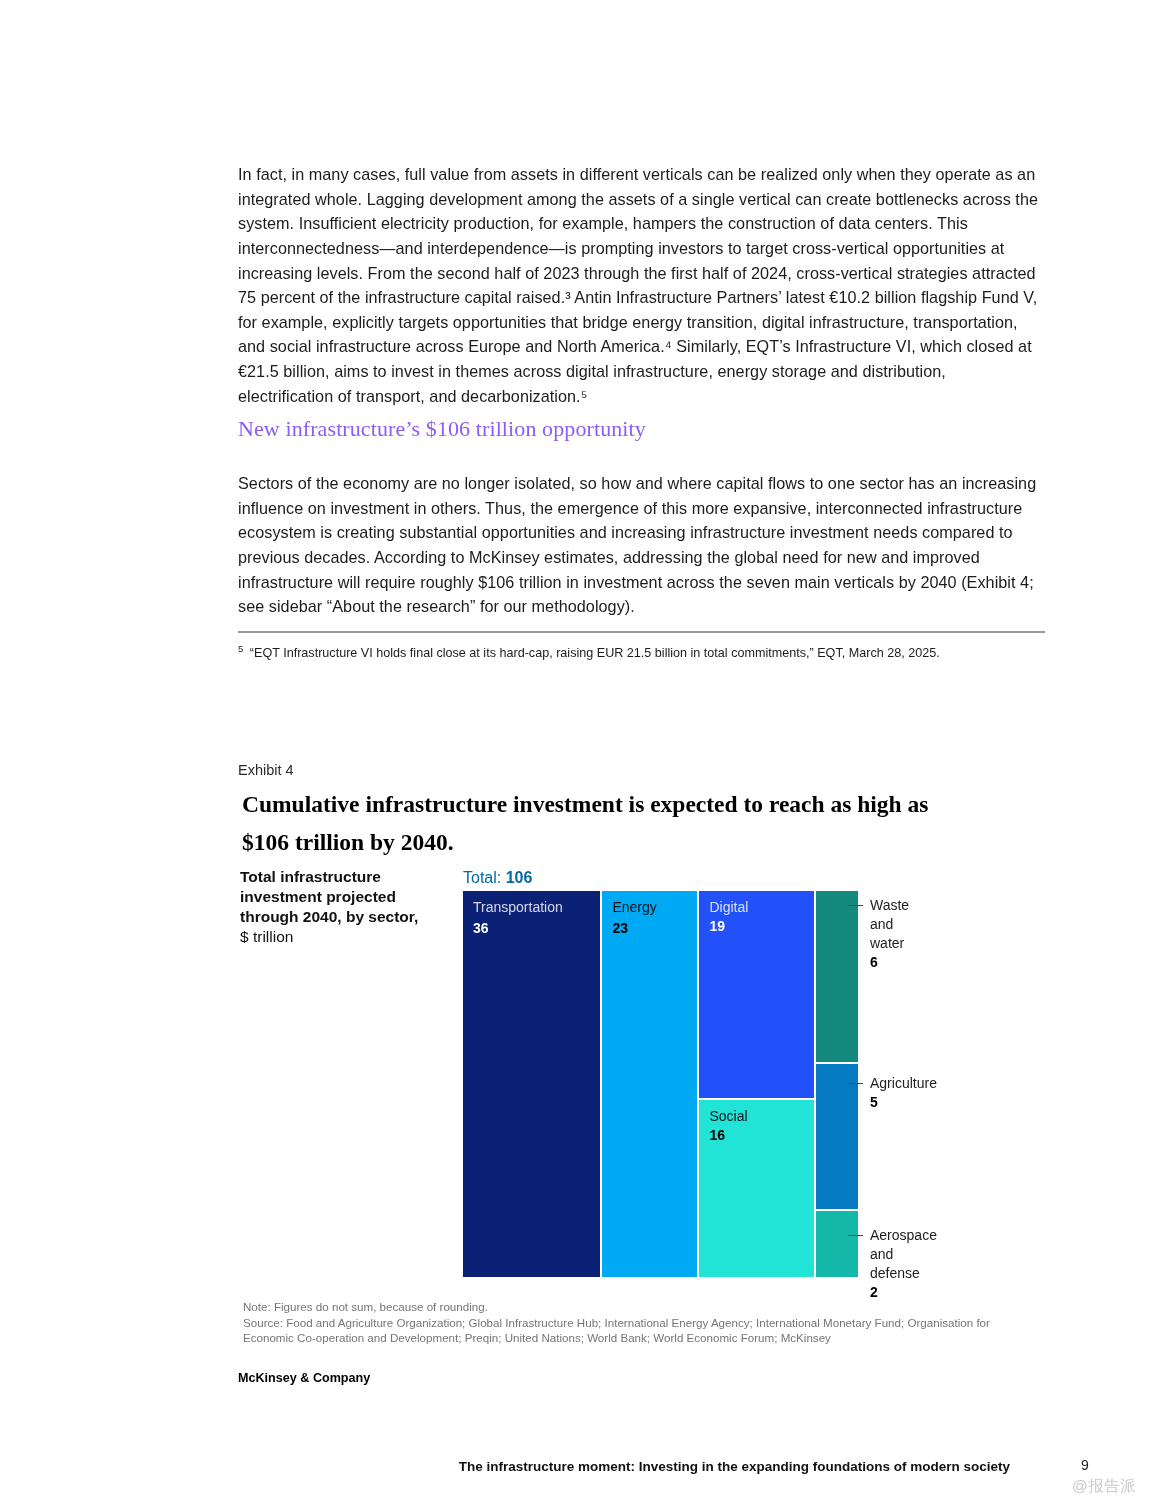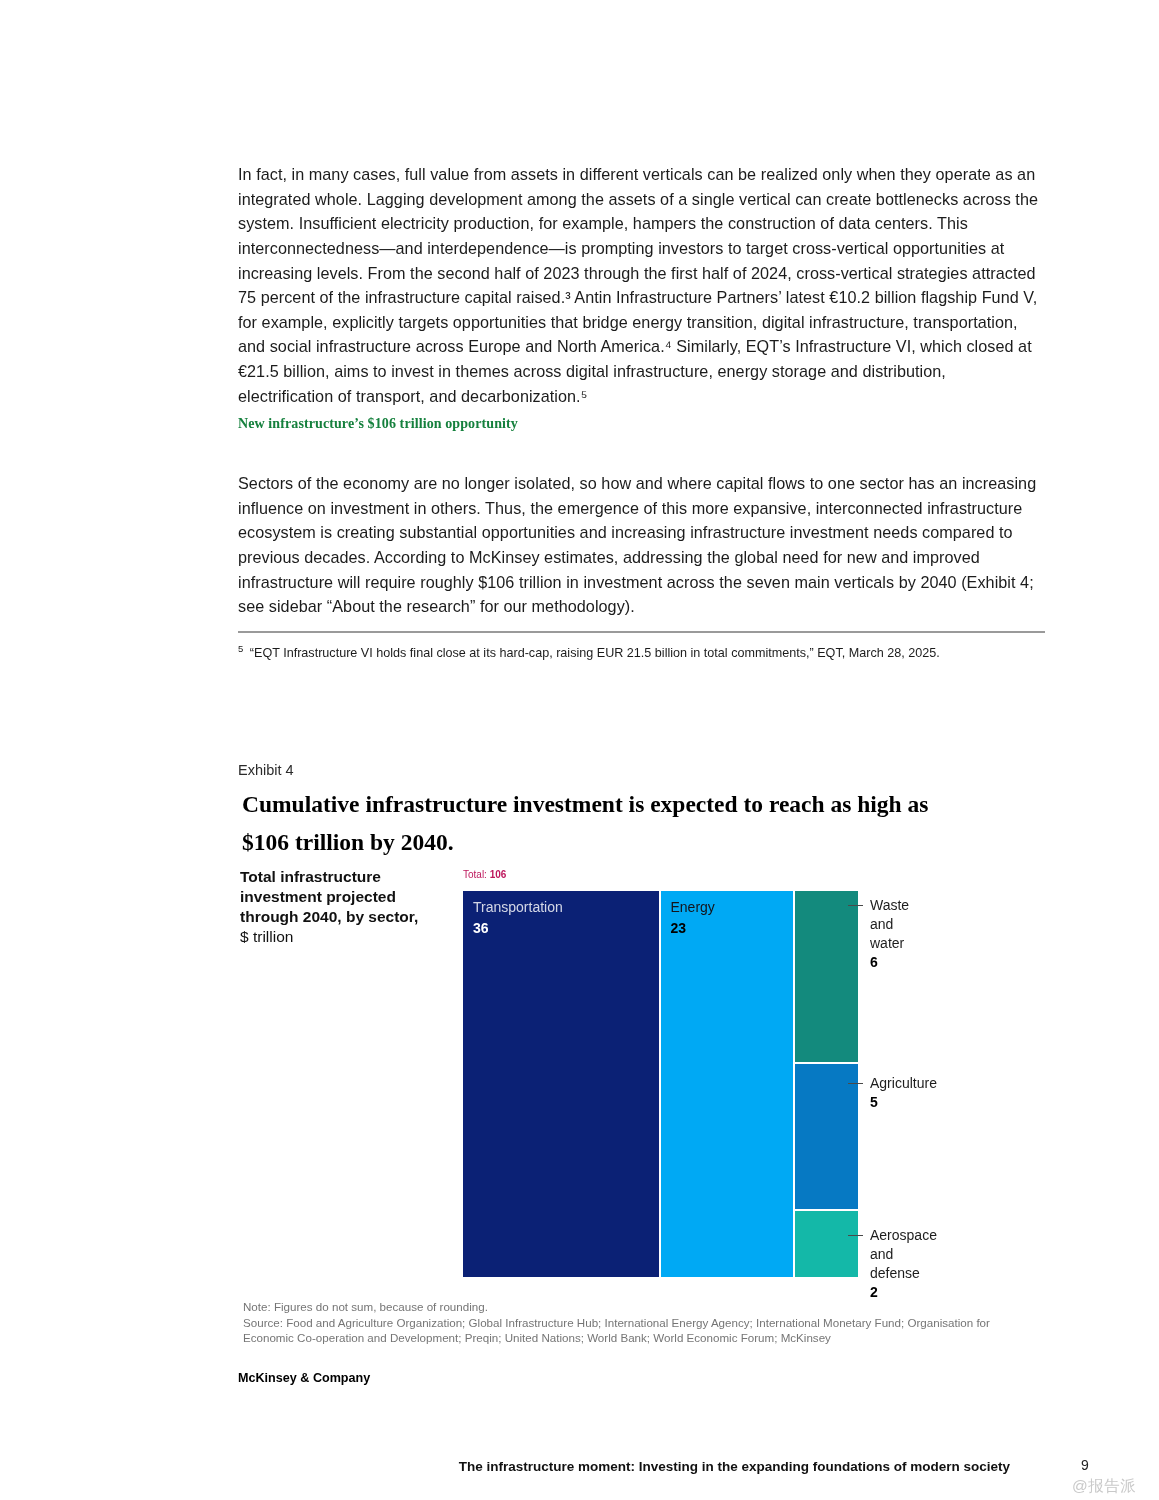--- a/index.html
+++ b/index.html
@@ -4,34 +4,34 @@
 <style>
   html,body{margin:0;padding:0;}
   body{
     width:1159px;height:1500px;position:relative;background:#ffffff;
     font-family:"Liberation Sans",sans-serif;color:#191919;overflow:hidden;
   }
   .content{position:absolute;left:238px;top:0;width:807px;}
   .para{position:absolute;width:807px;font-size:16.2px;line-height:24.6px;letter-spacing:.05px;color:#1c1c1c;}
   #para1{top:146px;}
   #section-heading{position:absolute;top:416px;margin:0;font-family:"Liberation Serif","DejaVu Serif",serif;
-    font-size:14px;font-weight:700;color:#15803d;letter-spacing:.1px;}
+    font-size:22px;font-weight:400;color:#8b5cf6;letter-spacing:.1px;}
   #para2{top:455px;}
   .rule{position:absolute;top:631px;width:807px;border-top:2px solid #9a9a9a;}
   .footnotes{position:absolute;top:639px;width:807px;font-size:12.6px;line-height:20.8px;color:#1c1c1c;}
   .footnotes sup{font-size:9.5px;margin-right:3px;}
   .it{font-style:italic;}
   .exhibit-label{position:absolute;top:762px;font-size:14.5px;color:#2b2b2b;}
   .exhibit-title{position:absolute;top:781px;margin:4px;font-family:"Liberation Serif","DejaVu Serif",serif;
     font-size:23.5px;line-height:38px;font-weight:700;color:#000;white-space:pre-line;width:790px;}
   .chart-row{position:absolute;top:866px;left:0;width:807px;height:420px;}
   .side-label{position:absolute;left:2px;top:1px;width:215px;font-size:15.5px;line-height:20px;color:#111;}
   .side-label .bold{font-weight:700;white-space:pre-line;display:block;}
   .side-label .unit{font-weight:400;display:block;}
-  .total-line{position:absolute;left:225px;top:3px;font-size:10px;color:#be185d;}
+  .total-line{position:absolute;left:225px;top:3px;font-size:16px;color:#0369a1;}
   .total-line b{font-weight:700;}
   .treemap{position:absolute;left:225px;top:25px;width:395px;height:386px;display:flex;gap:2px;}
   .tm-col{display:flex;flex-direction:column;gap:2px;min-width:0;}
   .tm-block{box-sizing:border-box;padding:7px 10px;min-height:0;overflow:hidden;}
   .tm-name{display:block;font-size:14px;line-height:19px;}
   .tm-val{display:block;font-size:14px;line-height:19px;font-weight:700;}
   .light-text .tm-name{color:rgba(255,255,255,.82);}
   .light-text .tm-val{color:#ffffff;}
   .dark-text .tm-name{color:#14141a;}
   .dark-text .tm-val{color:#000;}
@@ -87,20 +87,30 @@
       <div class="tm-col tm-block light-text" style="flex: 36 1 0%; background: rgb(11, 33, 117);">
         <span class="tm-name">Transportation</span>
         <span class="tm-val">36</span>
       </div>
 
       <div class="tm-col tm-block dark-text" style="flex: 23 1 0%; background: rgb(0, 169, 244);">
         <span class="tm-name">Energy</span>
         <span class="tm-val">23</span>
       </div>
 
+      <div class="tm-col" style="flex:35 1 0%">
+        <div class="tm-block light-text" style="flex: 19 1 0%; background: rgb(34, 81, 250);">
+          <span class="tm-name">Digital</span>
+          <span class="tm-val">19</span>
+        </div>
+        <div class="tm-block dark-text" style="flex: 16 1 0%; background: rgb(33, 228, 215);">
+          <span class="tm-name">Social</span>
+          <span class="tm-val">16</span>
+        </div>
+      </div>
 
       <div class="tm-col" style="flex:13 1 0%">
         <div class="tm-block" style="flex: 6 1 0%; background: rgb(19, 138, 125);"></div>
         <div class="tm-block" style="flex: 5 1 0%; background: rgb(6, 121, 195);"></div>
         <div class="tm-block" style="flex: 2 1 0%; background: rgb(20, 184, 168);"></div>
       </div>
 
       <div class="rlabel" style="top:5px">
         <span class="rline"></span>
         <div class="rtext">

